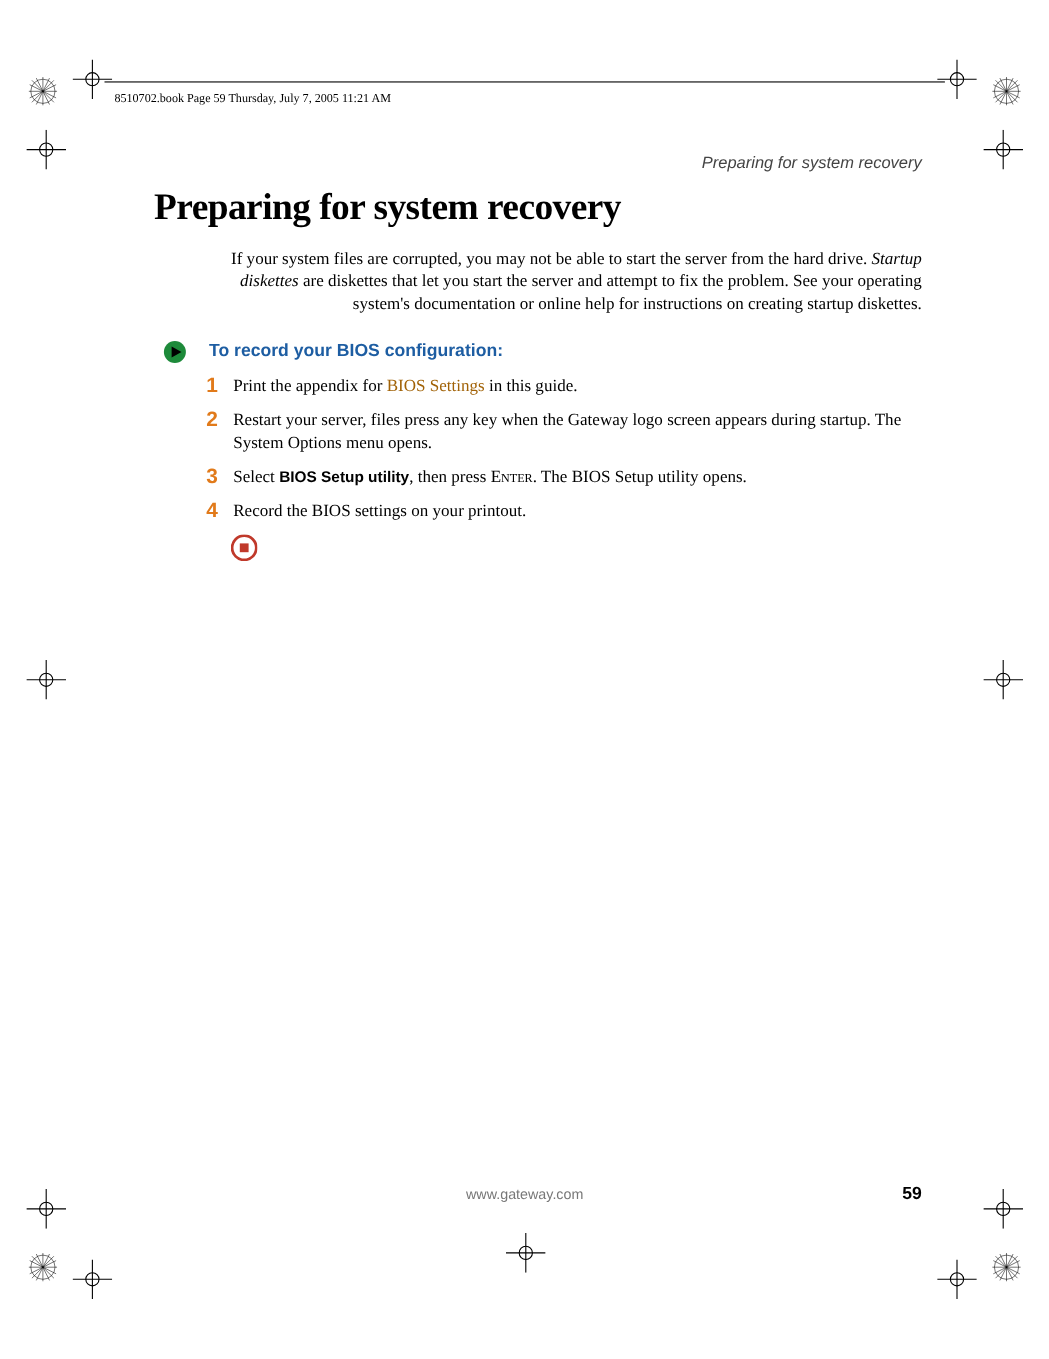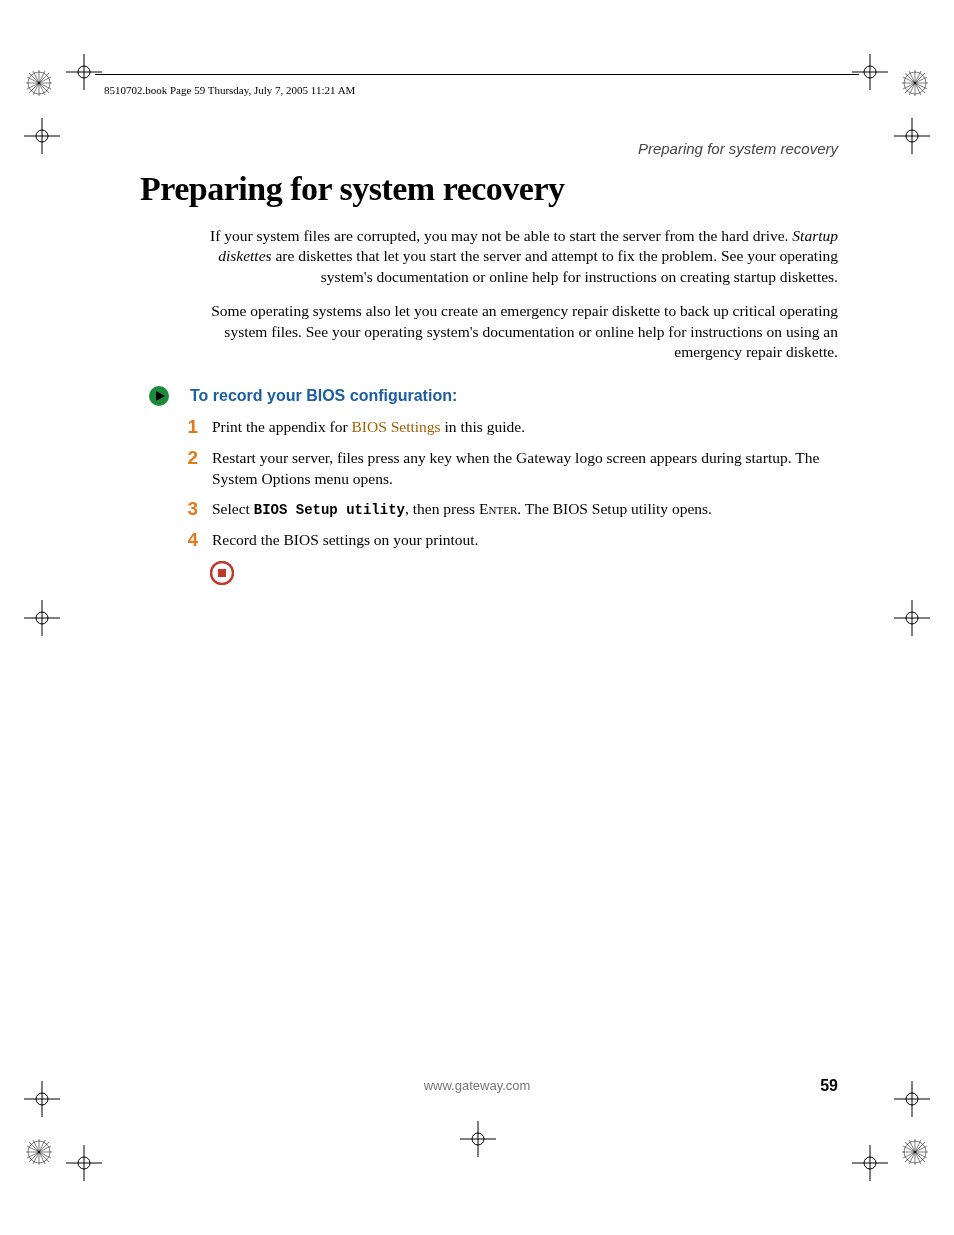--- a/index.html
+++ b/index.html
@@ -114,21 +114,21 @@
     font-family: Arial, Helvetica, sans-serif;
     font-weight: 800;
     font-size: 19px;
     color: #e17a1a;
     min-width: 16px;
     text-align: right;
     line-height: 1.1;
   }
   .step-text { flex: 1; }
   .link { color: #a16207; }
-  .ui-bold { font-family: Liberation Mono, monospace; font-weight: 700; font-size: 14px; }
+  .ui-bold { font-family: Liberation Sans, sans-serif; font-weight: 700; font-size: 14px; }
   .smallcaps { font-variant: small-caps; }
   .stop-icon {
     width: 24px;
     height: 24px;
     margin: 6px 0 0 70px;
     display: block;
   }
   .footer {
     position: absolute;
     bottom: 142px;
@@ -267,21 +267,20 @@
 
 <div class="running-head">Preparing for system recovery</div>
 
 <div class="content">
   <h1 class="title">Preparing for system recovery</h1>
 
   <p class="body">
     <span>If your system files are corrupted, you may not be able to start the server from the hard drive. </span><em>Startup diskettes</em><span> are diskettes that let you start the server and attempt to fix the problem. See your operating system's documentation or online help for instructions on creating startup diskettes.</span>
   </p>
 
-  <p class="body">Some operating systems also let you create an emergency repair diskette to back up critical operating system files. See your operating system's documentation or online help for instructions on using an emergency repair diskette.</p>
 
 
 
   <div class="proc-head-row">
     <svg class="play-icon" viewBox="0 0 22 22">
       <circle cx="11" cy="11" r="10" fill="#1d8a3a"></circle>
       <polygon points="8,6 17,11 8,16" fill="#000"></polygon>
     </svg>
     <span class="proc-head">To record your BIOS configuration:</span>
   </div>

